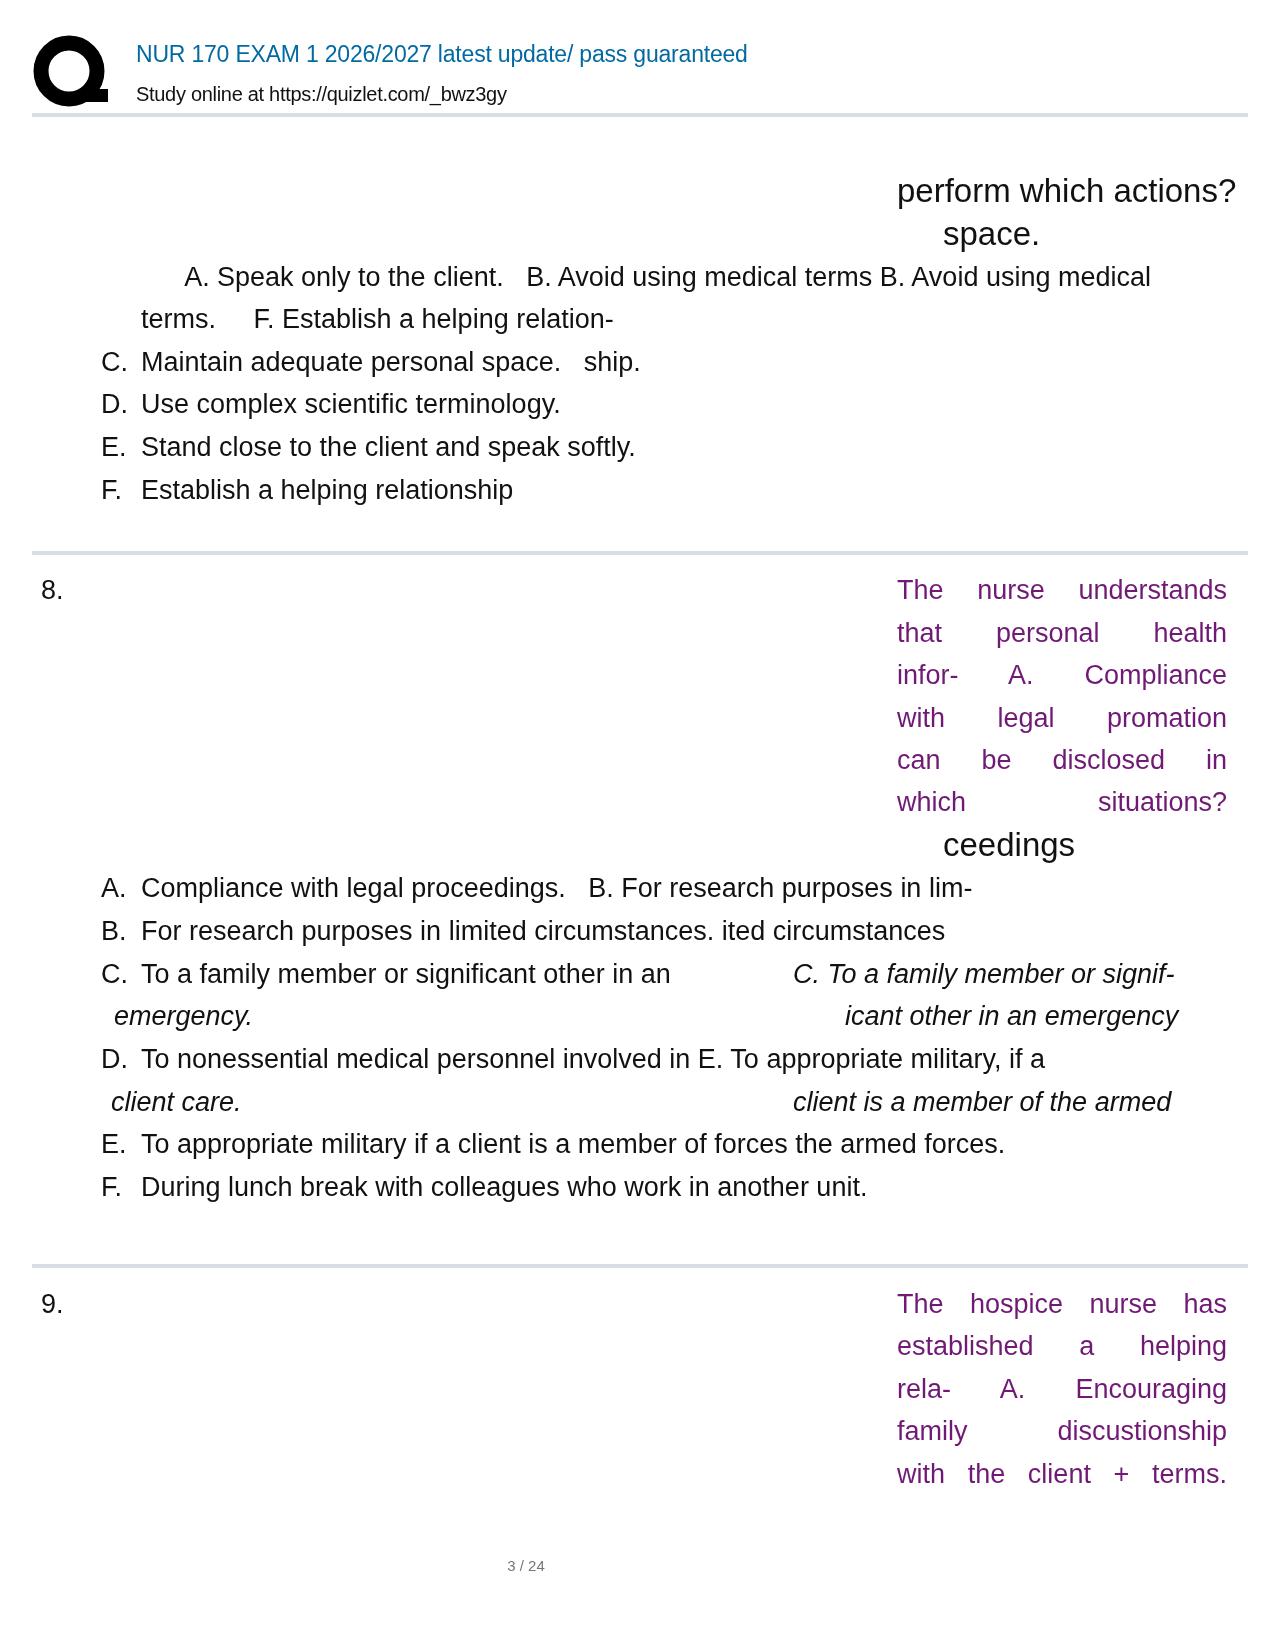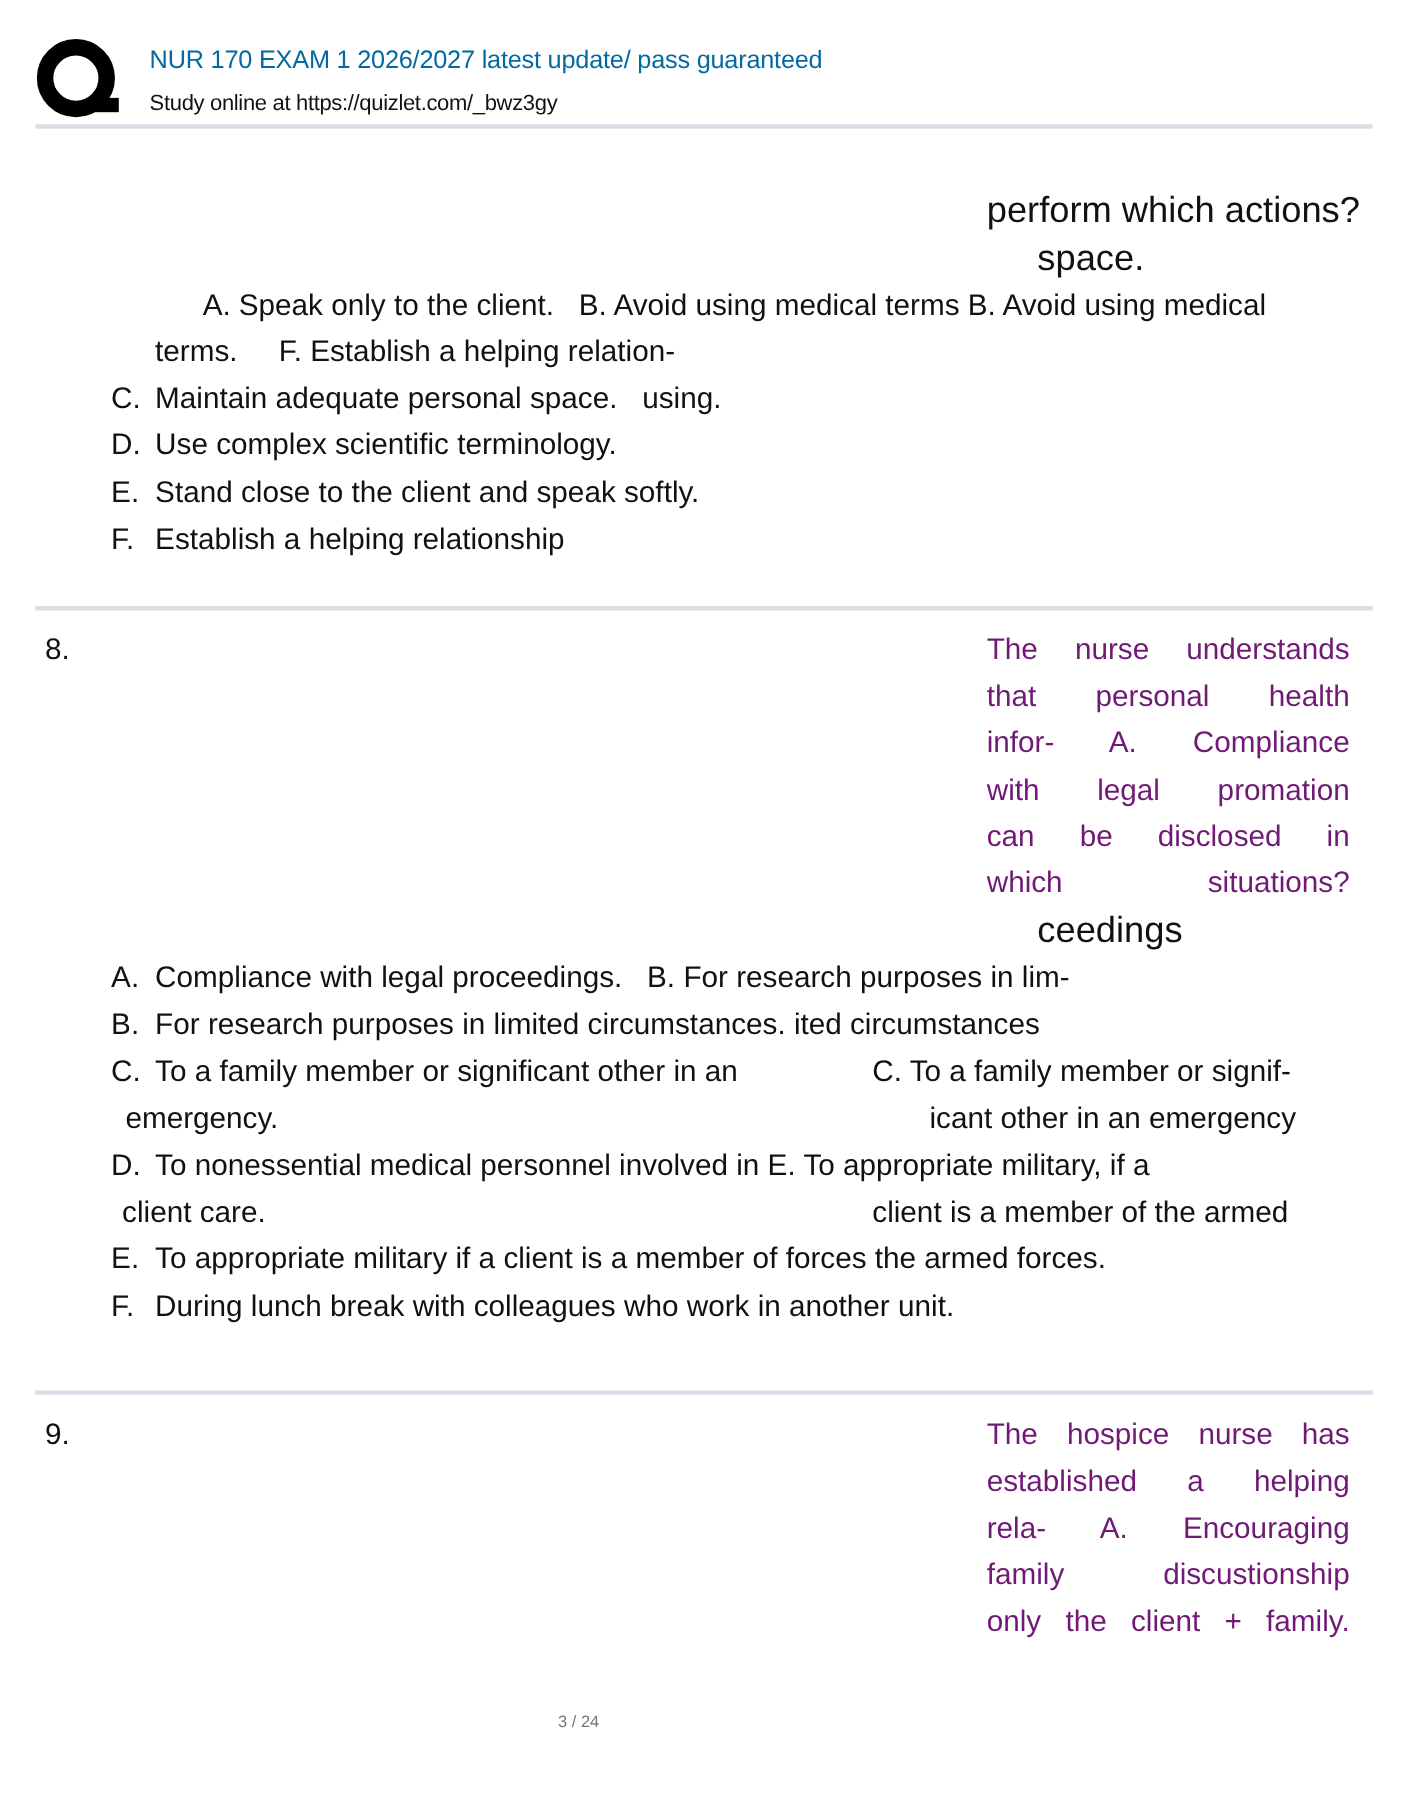--- a/index.html
+++ b/index.html
@@ -9,21 +9,21 @@
   }
   .logo { position: absolute; left: 32px; top: 34px; width: 78px; height: 78px; }
   .title { position: absolute; left: 136px; top: 36px; font-size: 23px; line-height: 36px; color: #0369a1; letter-spacing: -0.2px; white-space: nowrap; }
   .subtitle { position: absolute; left: 136px; top: 82px; font-size: 20px; line-height: 24px; color: #111; letter-spacing: -0.3px; white-space: nowrap; }
   .divider { position: absolute; left: 32px; width: 1216px; height: 4px; background: #d9dde6; }
   .t { position: absolute; font-size: 33px; line-height: 32px; white-space: nowrap; color: #111; }
   .just { position: absolute; left: 897px; width: 330px; font-size: 27px; line-height: 32px; text-align: justify; text-align-last: justify; white-space: nowrap; color: #701a75; }
   .qnum { position: absolute; left: 41px; font-size: 27px; line-height: 32px; color: #111; }
   .opt { position: absolute; left: 101px; font-size: 27px; line-height: 32px; white-space: nowrap; color: #111; }
   .opt .lt { display: inline-block; width: 40px; }
-  .cont { position: absolute; font-size: 27px; line-height: 32px; white-space: nowrap; color: #111; }
+  .cont { position: absolute; font-size: 27px; line-height: 32px; white-space: nowrap; color: #111; font-style: italic; }
   .pagenum { position: absolute; left: 0; width: 1052px; top: 1557px; text-align: center; font-size: 15px; color: #777; }
 </style>
 </head>
 <body>
 
 <svg class="logo" viewBox="0 0 78 78">
   <circle cx="37" cy="37" r="28" fill="none" stroke="#000" stroke-width="15"></circle>
   <rect x="52" y="55" width="24" height="13" fill="#000" transform="rotate(0)"></rect>
 </svg>
 <div class="title">NUR 170 EXAM 1 2026/2027 latest update/ pass guaranteed</div>
@@ -34,21 +34,21 @@
   <div class="t" style="left:897px; top:175px; width:330px; text-align:justify; text-align-last:justify;">perform which actions?</div>
   <div class="t" style="left:943px; top:218px;">space.</div>
 
   <div class="opt" style="top:261px; width:1126px;text-align:center;">
     <span class="lt">A.</span><span style="white-space:pre">Speak only to the client.   B. Avoid using medical terms B. Avoid using medical</span>
   </div>
   <div class="opt" style="top:303px;">
     <span class="lt"></span><span style="white-space:pre">terms.     F. Establish a helping relation-</span>
   </div>
   <div class="opt" style="top:346px;">
-    <span class="lt">C.</span><span style="white-space:pre">Maintain adequate personal space.   using.</span>
+    <span class="lt">C.</span><span style="white-space:pre">Maintain adequate personal space.   ship.</span>
   </div>
   <div class="opt" style="top:388px;">
     <span class="lt">D.</span><span>Use complex scientific terminology.</span>
   </div>
   <div class="opt" style="top:431px;">
     <span class="lt">E.</span><span>Stand close to the client and speak softly.</span>
   </div>
   <div class="opt" style="top:474px;">
     <span class="lt">F.</span><span>Establish a helping relationship</span>
   </div>
@@ -92,16 +92,16 @@
   </div>
 </div>
 <div class="divider" style="top:1264px"></div>
 
 <div>
   <div class="qnum" style="top:1288px;">9.</div>
   <div class="just" style="top:1288px;">The hospice nurse has</div>
   <div class="just" style="top:1330px;">established a helping</div>
   <div class="just" style="top:1373px;">rela- A. Encouraging</div>
   <div class="just" style="top:1415px;">family discustionship</div>
-  <div class="just" style="top:1458px;">only the client + family.</div>
+  <div class="just" style="top:1458px;">with the client + terms.</div>
 </div>
 
 <div class="pagenum">3 / 24</div>
 
 </body></html>

